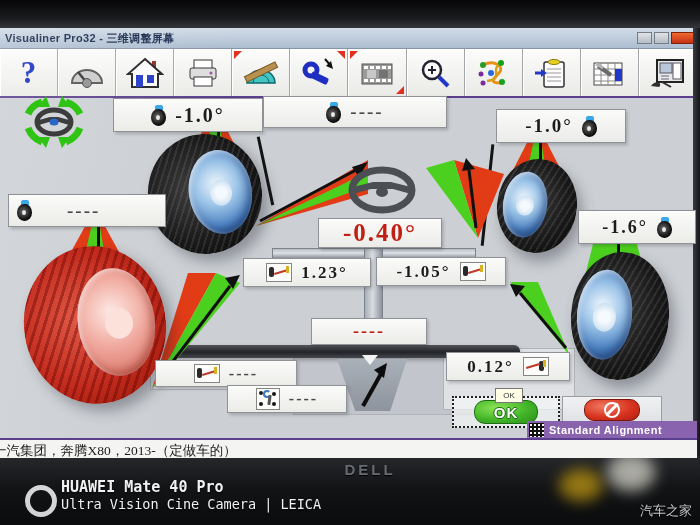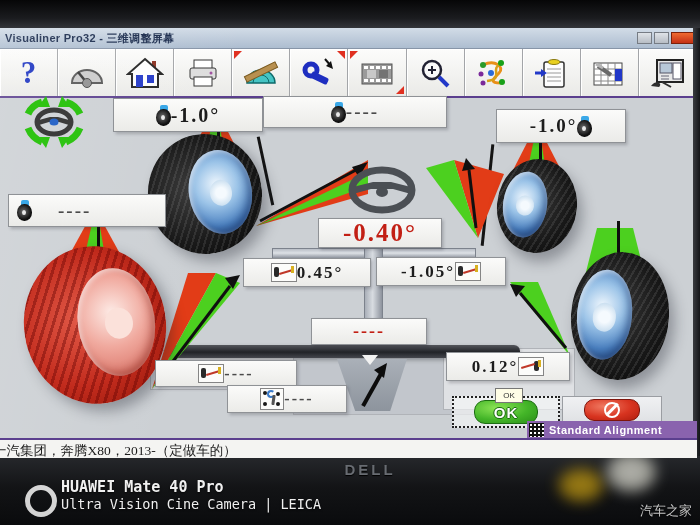--- a/index.html
+++ b/index.html
@@ -25,21 +25,21 @@
   .wc{width:13px;height:10px;background:linear-gradient(#dfe3e8,#b7bdc5);border:1px solid #767c84;}
   .wc.close{width:21px;background:linear-gradient(#ef6a30,#c53014);border-color:#7c2008;}
   .toolbar{position:absolute;left:0;top:21px;width:100%;height:47px;background:#eceded;display:flex;border-bottom:2px solid #5b3f8e;}
   .tb{width:58px;height:100%;background:linear-gradient(#fcfcfb,#eaeae7);border-right:1px solid #a3a5a8;box-shadow:inset 1px 1px 0 #fff;display:flex;align-items:center;justify-content:center;position:relative;}
   .q{color:#1830c0;font-family:"Liberation Serif",serif;font-weight:bold;font-size:31px;line-height:1;}
   .corner{position:absolute;width:0;height:0;border-style:solid;}
   .c-tl{left:2px;top:2px;border-width:8px 8px 0 0;border-color:#e03020 transparent transparent transparent;}
   .c-tr{right:2px;top:2px;border-width:0 8px 8px 0;border-color:transparent #e03020 transparent transparent;}
   .c-br{right:2px;bottom:2px;border-width:0 0 8px 8px;border-color:transparent transparent #e03020 transparent;}
   
-  .mbox{position:absolute;background:linear-gradient(#fbfbfa,#ebebe8);border:1px solid #8f9296;box-shadow:1.5px 2px 3px rgba(40,40,50,.25);display:flex;align-items:center;justify-content:center;z-index:6;}
+  .mbox{position:absolute;background:linear-gradient(#fbfbfa,#ebebe8);border:1px solid #8f9296;box-shadow:1.5px 2px 3px rgba(40,40,50,.25);display:flex;align-items:center;justify-content:center;gap:9px;z-index:6;}
   .val{font-family:"Liberation Serif",serif;font-weight:700;color:#1c1c1c;letter-spacing:2px;white-space:nowrap;}
   .val.red{color:#c21f14;}
   .val.dim{color:#4a4a4a;}
   .mini-wheel{position:relative;width:15px;height:21px;flex:0 0 auto;}
   .mini-wheel i{position:absolute;display:block;}
   .mw-clamp{left:4px;top:0;width:8px;height:7px;background:#3aa8e8;border-radius:2px;}
   .mw-tire{left:0;top:4px;width:15px;height:17px;background:radial-gradient(circle at 42% 45%,#5a5a5a 12%,#101010 62%);border-radius:48%;}
   .mw-hub{left:5px;top:10px;width:4px;height:5px;background:#e8e8e8;border-radius:50%;}
   .mini-adj{position:relative;width:24px;height:17px;background:#fcfcfa;border:1px solid #858585;flex:0 0 auto;}
   .mini-adj i{position:absolute;display:block;}
@@ -268,20 +268,28 @@
         </span>
     </div>
     <div class="mbox" style="left:8px;top:166px;width:158px;height:33px;justify-content:flex-start;padding-left:8px;box-sizing:border-box">
       <span class="mini-wheel">
           <i class="mw-clamp"></i>
           <i class="mw-tire"></i>
           <i class="mw-hub"></i>
         </span>
       <span class="val dim" style="font-size:19px;margin-left:26px">----</span>
     </div>
+    <div class="mbox" style="left:578px;top:182px;width:116px;height:32px">
+      <span class="val" style="font-size:18px">-1.6°</span>
+      <span class="mini-wheel">
+          <i class="mw-clamp"></i>
+          <i class="mw-tire"></i>
+          <i class="mw-hub"></i>
+        </span>
+    </div>
 
     <div class="trap" style="left:181px;top:97px;width:68px;height:48px">
         <i class="t-red"></i>
         <i class="t-green"></i>
         <i class="t-needle"></i>
       </div>
     <div class="trap" style="left:510px;top:110px;width:54px;height:38px">
         <i class="t-red"></i>
         <i class="t-green"></i>
         <i class="t-needle"></i>
@@ -355,21 +363,21 @@
 
     <div class="bar tbar-h" style="left:272px;top:220px;width:202px;height:9px"></div>
     <div class="bar tbar-v" style="left:364px;top:220px;width:17px;height:100px"></div>
 
     <div class="mbox" style="left:243px;top:230px;width:126px;height:27px">
       <span class="mini-adj">
           <i class="ma-w"></i>
           <i class="ma-r"></i>
           <i class="ma-y"></i>
         </span>
-      <span class="val" style="font-size:17px">0.45°</span>
+      <span class="val" style="font-size:17px">1.23°</span>
     </div>
     <div class="mbox" style="left:376px;top:229px;width:128px;height:27px">
       <span class="val" style="font-size:17px">-1.05°</span>
       <span class="mini-adj">
           <i class="ma-w"></i>
           <i class="ma-r"></i>
           <i class="ma-y"></i>
         </span>
     </div>
 

